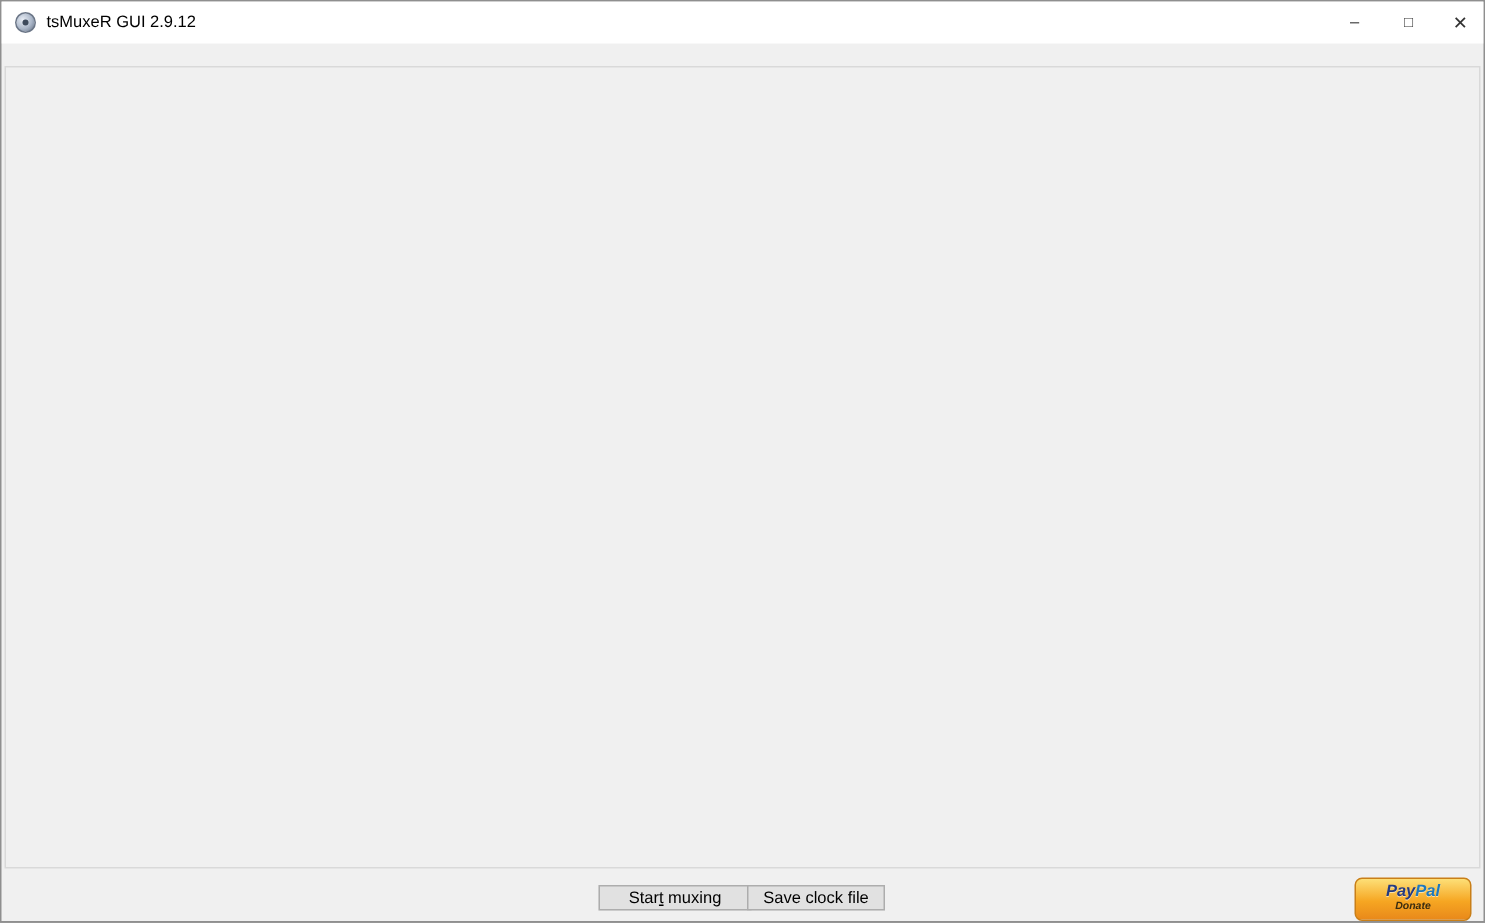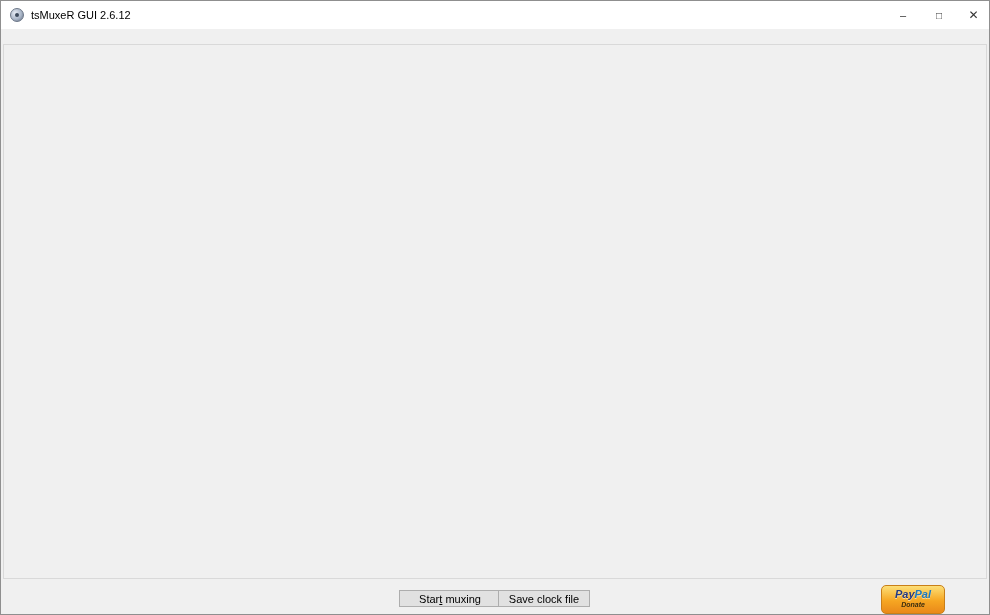--- a/index.html
+++ b/index.html
@@ -47,38 +47,38 @@
   .tbox-val{position:absolute;left:4px;top:1px;font-size:10px;line-height:13px;}
   .list-area{position:absolute;background:#f2f2f2;border:1px solid #dcdcdc;box-sizing:border-box;}
   .fileinput{position:absolute;background:#fff;border:1px solid #7a7a7a;box-sizing:border-box;
              font-family:"Liberation Sans",sans-serif;font-size:11px;padding:0 5px;outline:none;}
   .btn{position:absolute;background:#e1e1e1;border:1px solid #adadad;box-sizing:border-box;
        display:flex;align-items:center;justify-content:center;font-size:11px;cursor:default;}
   .meta-editor{position:absolute;background:#ffffff;border:1px solid #8a8a8a;box-sizing:border-box;
                padding:4px 5px;overflow:hidden;}
   .meta-line{font-family:"DejaVu Sans Mono",monospace;font-size:8.5px;line-height:8.2px;
              white-space:pre;letter-spacing:-0.2px;}
-  .paypal{position:absolute;left:880px;top:584px;width:64px;height:29px;border-radius:5px;
+  .paypal{position:absolute;left:902px;top:584px;width:78px;height:29px;border-radius:5px;
           background:linear-gradient(#fddf77 0%,#f6a622 55%,#e9891a 100%);
           border:1px solid #c97f18;box-sizing:border-box;text-align:center;cursor:default;}
   .paypal-word{font-style:italic;font-weight:bold;font-size:11px;line-height:13px;margin-top:2px;
                text-shadow:0 1px 0 rgba(255,255,255,0.55);}
   .pp-pay{color:#253b80;}
   .pp-pal{color:#1d78bd;}
   .paypal-donate{font-style:italic;font-weight:bold;font-size:7px;line-height:8px;color:#3a2d10;}
   .mono-u{text-decoration:underline;}
 </style>
 </head>
 <body>
 
 <div class="win">
 
   <div class="titlebar">
     <span class="app-icon"></span>
-    <span class="title-text">tsMuxeR GUI 2.6.12</span>
+    <span class="title-text">tsMuxeR GUI 2.9.12</span>
     <div class="tb-btn tb-min">
         <span>–</span>
       </div>
     <div class="tb-btn tb-max">
         <span>□</span>
       </div>
     <div class="tb-btn tb-close">
         <span>✕</span>
       </div>
   </div>

